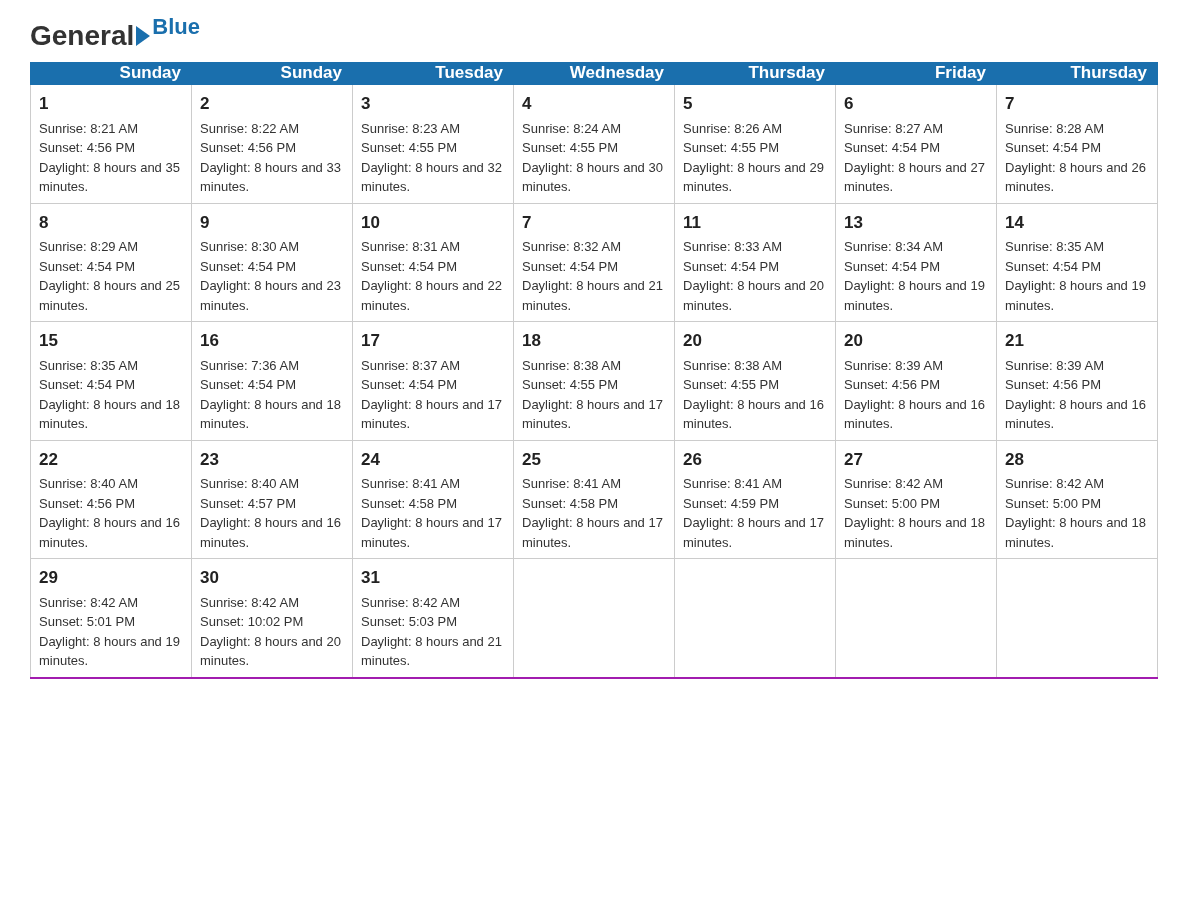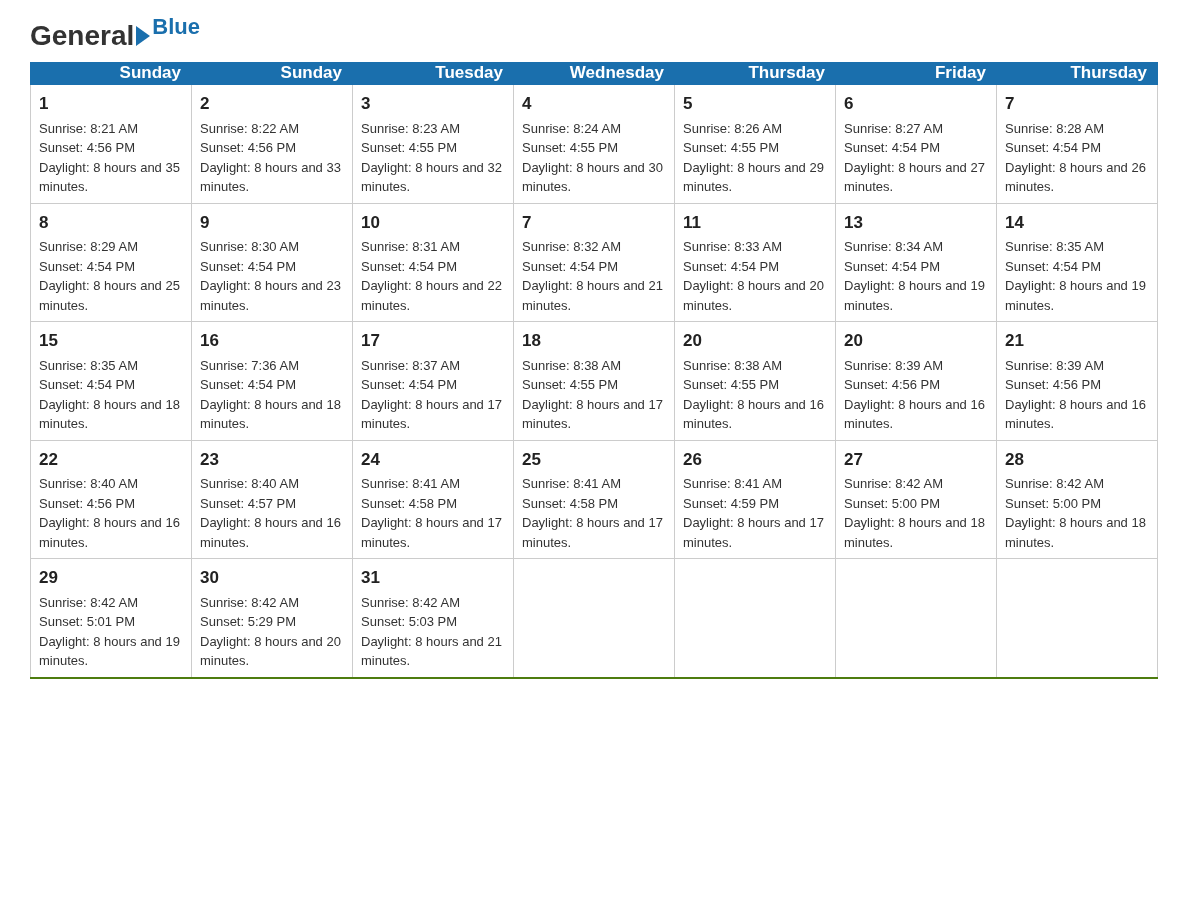--- a/index.html
+++ b/index.html
@@ -77,21 +77,21 @@
       line-height: 1.5;
     }
     .calendar tbody tr td .day-num {
       font-size: 17px;
       font-weight: bold;
       color: #222;
       display: block;
       margin-bottom: 2px;
     }
     .calendar tbody tr:last-child td {
-      border-bottom: 2px solid #4d7c0f;
+      border-bottom: 2px solid #a21caf;
     }
     .calendar tbody tr:first-child td {
       border-top: 2px solid #1a6fad;
     }
     .calendar tbody tr td:empty {
       background: #fff;
     }
     .row-border-top td {
       border-top: 2px solid #1a6fad !important;
     }
@@ -312,21 +312,21 @@
       <tr>
         <td>
         <span class="day-num">29</span>
         <span>Sunrise: 8:42 AM</span><br>
         <span>Sunset: 5:01 PM</span><br>
         <span>Daylight: 8 hours and 19 minutes.</span>
       </td>
         <td>
         <span class="day-num">30</span>
         <span>Sunrise: 8:42 AM</span><br>
-        <span>Sunset: 5:29 PM</span><br>
+        <span>Sunset: 10:02 PM</span><br>
         <span>Daylight: 8 hours and 20 minutes.</span>
       </td>
         <td>
         <span class="day-num">31</span>
         <span>Sunrise: 8:42 AM</span><br>
         <span>Sunset: 5:03 PM</span><br>
         <span>Daylight: 8 hours and 21 minutes.</span>
       </td>
         <td></td>
         <td></td>

